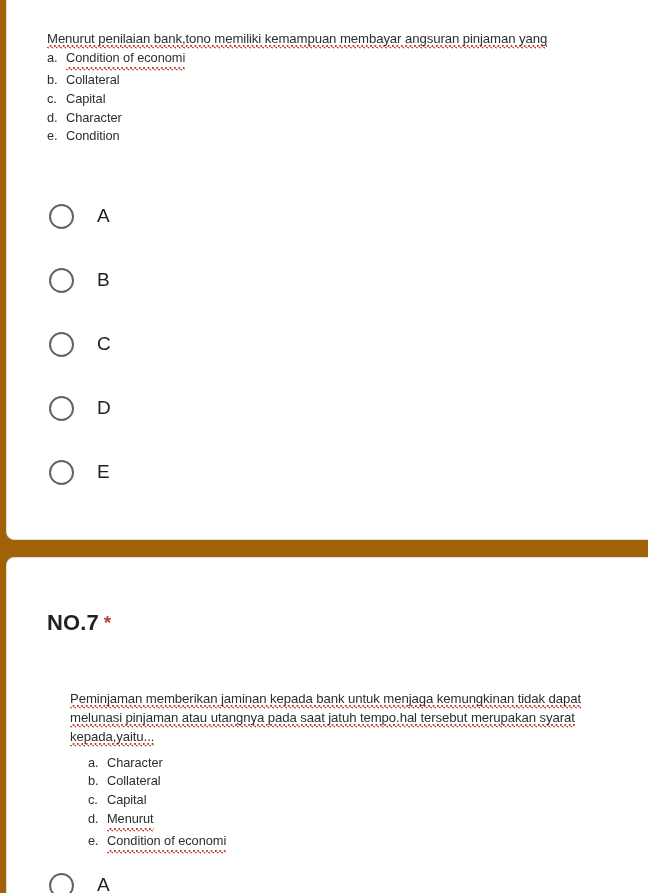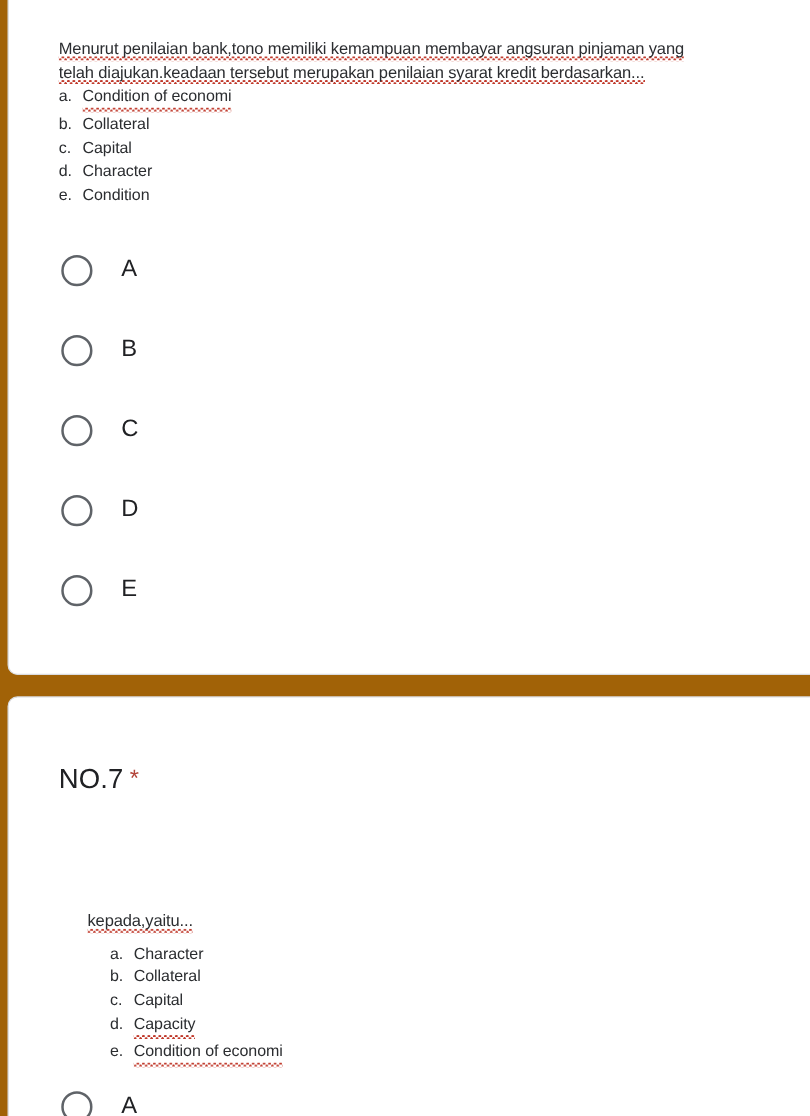--- a/index.html
+++ b/index.html
@@ -40,21 +40,21 @@
     height: 420px;
   }
 
   
   .question-title {
     position: absolute;
     left: 40px;
     font-size: 22px;
     line-height: 28px;
     color: #202124;
-    font-weight: 400;
+    font-weight: 700;
     letter-spacing: 0.1px;
     white-space: nowrap;
   }
   .required-star {
     color: #b3453a;
     font-size: 19px;
     margin-left: 5px;
     vertical-align: 1px;
   }
 
@@ -129,21 +129,20 @@
 <body>
 
 <div id="page">
 
   <div class="card" id="card-1">
 
     <div class="doc-image" style="left:40px; top:168px; width:570px;">
 
       <div class="doc-para">
         <span class="sq">Menurut penilaian bank,tono memiliki kemampuan membayar angsuran pinjaman yang</span><br>
-        <span class="sq">telah diajukan.keadaan tersebut merupakan penilaian syarat kredit berdasarkan...</span>
       </div>
 
       <ul class="doc-list">
         <li>
           <span class="marker">a.</span>
           <span class="sq">Condition of economi</span>
         </li>
         <li>
           <span class="marker">b.</span>
           <span>Collateral</span>
@@ -187,41 +186,41 @@
 
   <div class="card" id="card-2">
 
     <h2 class="question-title" style="top:51px;">
       <span>NO.7</span><span class="required-star">*</span>
     </h2>
 
     <div class="doc-image" style="left:63px; top:131px; width:545px;">
 
       <div class="doc-para">
-        <br>
-        <br>
+        <span class="sq">Peminjaman memberikan jaminan kepada bank untuk menjaga kemungkinan tidak dapat</span><br>
+        <span class="sq">melunasi pinjaman atau utangnya pada saat jatuh tempo.hal tersebut merupakan syarat</span><br>
         <span class="sq">kepada,yaitu...</span>
       </div>
 
       <ul class="doc-list" style="margin-top:7px; margin-left:18px;">
         <li>
           <span class="marker">a.</span>
           <span>Character</span>
         </li>
         <li>
           <span class="marker">b.</span>
           <span>Collateral</span>
         </li>
         <li>
           <span class="marker">c.</span>
           <span>Capital</span>
         </li>
         <li>
           <span class="marker">d.</span>
-          <span class="sq">Capacity</span>
+          <span class="sq">Menurut</span>
         </li>
         <li>
           <span class="marker">e.</span>
           <span class="sq">Condition of economi</span>
         </li>
       </ul>
     </div>
 
     <div class="option-row" style="top:312px;">
       <span class="radio-circle"></span>

